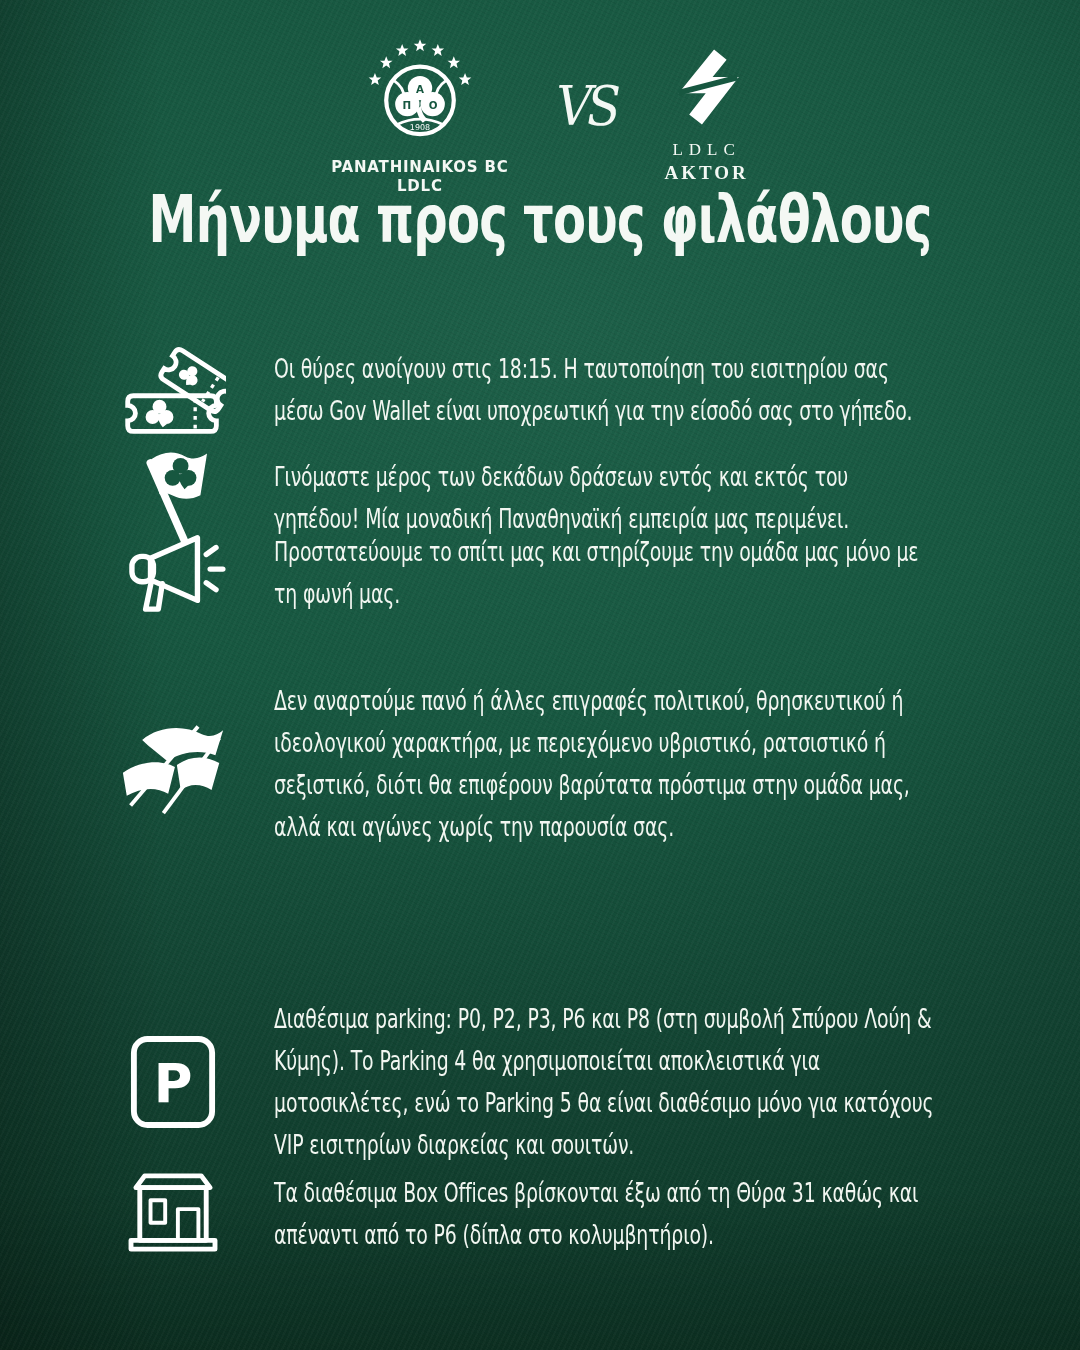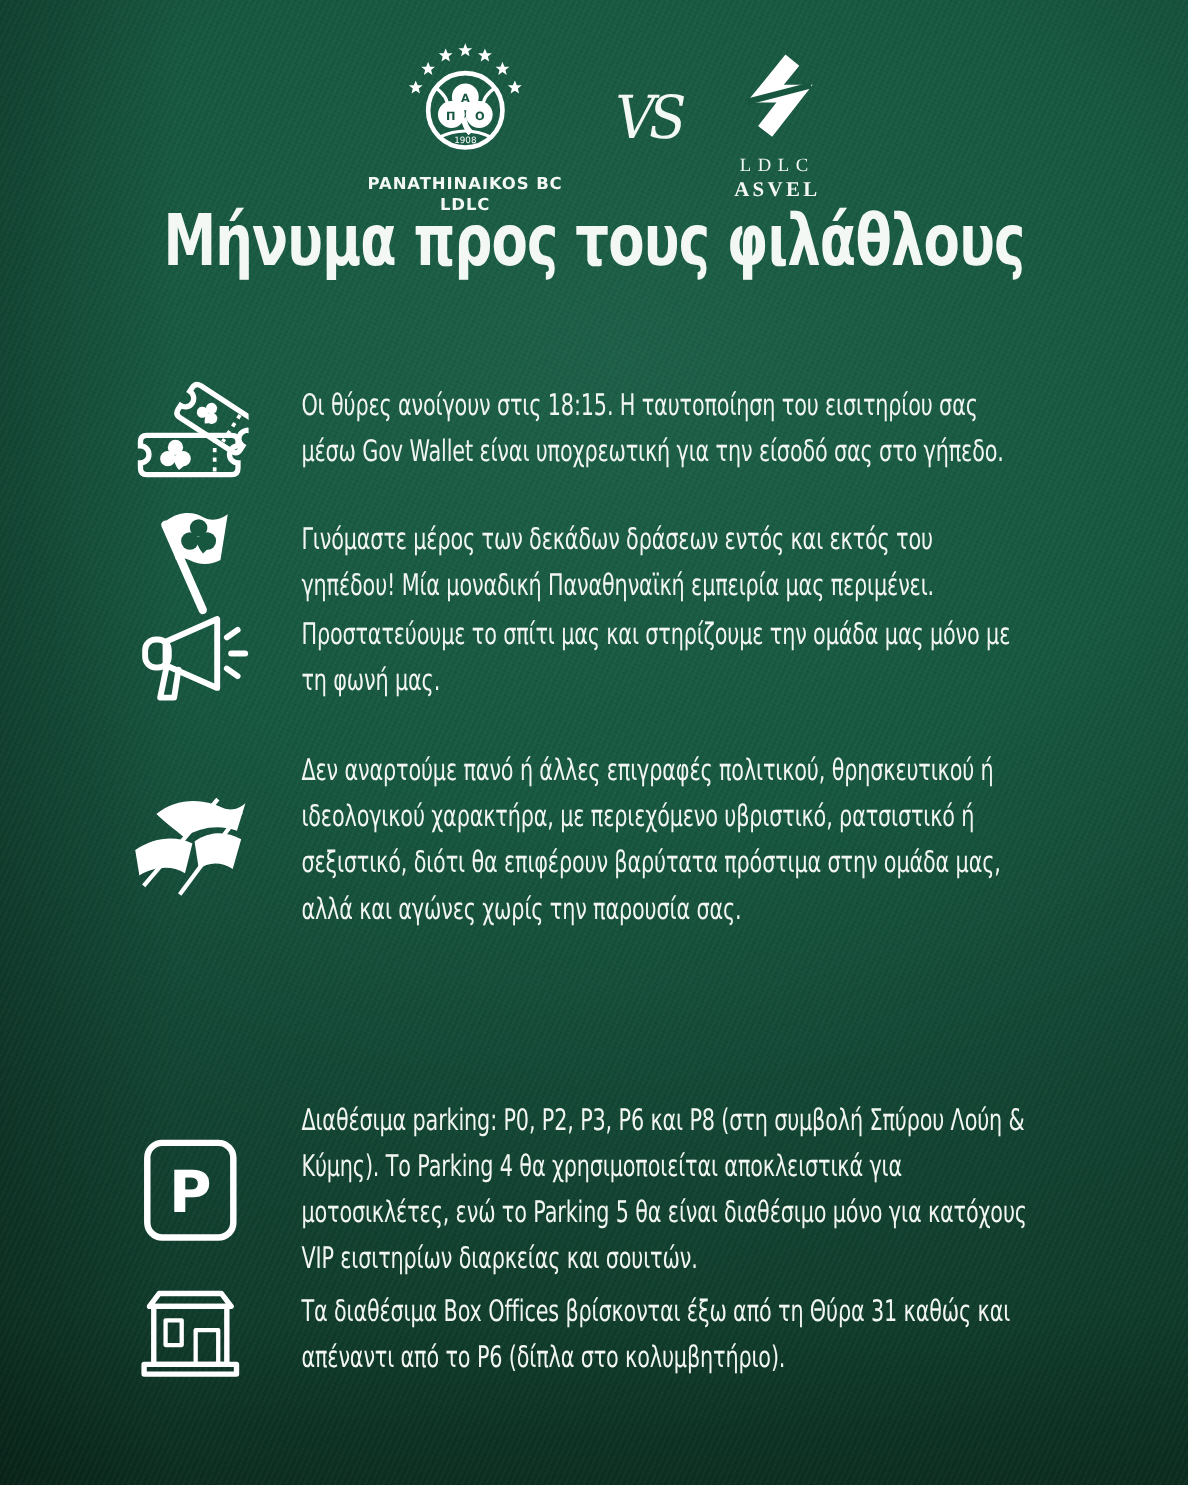--- a/index.html
+++ b/index.html
@@ -102,21 +102,21 @@
     </div>
 
     <div class="vs-mark">VS</div>
 
     <div class="team asvel">
       <svg width="74" height="80" viewBox="0 0 72 84">
         <polyline points="50,7 24,39 52,39 24,75" fill="none" stroke="#fff" stroke-width="17"></polyline>
         <line x1="6" y1="47" x2="68" y2="31" stroke="#175740" stroke-width="6"></line>
       </svg>
       <div class="ldlc-line">LDLC</div>
-      <div class="asvel-line">ASVEL</div>
+      <div class="asvel-line">AKTOR</div>
     </div>
   </header>
 
   <h1 class="title">Μήνυμα προς τους φιλάθλους</h1>
 
   <div class="row" style="top:340px">
     <div class="icon-box">
       <svg width="106" height="100" viewBox="0 0 110 100">
         <g transform="translate(60,6) rotate(33)" stroke="#fff" stroke-width="5" fill="none">
           <path d="M6 0 H64 Q70 0 70 6 V10 A8 8 0 0 0 70 26 V30 Q70 36 64 36 H6 Q0 36 0 30 V26 A8 8 0 0 0 0 10 V6 Q0 0 6 0 Z"></path>
@@ -136,37 +136,37 @@
               <circle cx="-8.5" cy="3.5" r="8.5"></circle>
               <circle cx="8.5" cy="3.5" r="8.5"></circle>
             <path d="M-3 1 C-1 8 0 11 4 16 L9 12 C4 9 3 5 2 -1 Z"></path>
           </g>
         </g>
       </svg>
     </div>
     <div class="row-text">Οι θύρες ανοίγουν στις 18:15. Η ταυτοποίηση του εισιτηρίου σας μέσω Gov Wallet είναι υποχρεωτική για την είσοδό σας στο γήπεδο.</div>
   </div>
 
-  <div class="row" style="top:460px">
+  <div class="row" style="top:446px">
     <div class="icon-box">
       <svg width="96" height="104" viewBox="0 0 100 110">
         <line x1="26" y1="18" x2="62" y2="100" stroke="#fff" stroke-width="8" stroke-linecap="round"></line>
         <path d="M27 14 C40 5 52 5 63 11 C71 15 79 13 86 8 L79 52 C69 57 59 57 49 52 C41 48 34 50 36 52 Z" fill="#fff"></path>
         <g fill="#175740" transform="translate(58,30) scale(1.05)">
           <circle cx="0" cy="-8.5" r="8"></circle>
             <circle cx="-8" cy="3.5" r="8"></circle>
             <circle cx="8" cy="3.5" r="8"></circle>
           <path d="M-3 1 C-1 7 0 10 4 15 L8 11 C4 8 3 4 2 -1 Z"></path>
         </g>
       </svg>
     </div>
     <div class="row-text">Γινόμαστε μέρος των δεκάδων δράσεων εντός και εκτός του γηπέδου! Μία μοναδική Παναθηναϊκή εμπειρία μας περιμένει.</div>
   </div>
 
-  <div class="row" style="top:554px">
+  <div class="row" style="top:529px">
     <div class="icon-box">
       <svg width="108" height="88" viewBox="0 0 110 90">
         <g stroke="#fff" stroke-width="5.5" fill="none" stroke-linejoin="round" stroke-linecap="round">
           <path d="M32 30 L80 9 V73 L32 52 Z"></path>
           <rect x="13" y="28" width="22" height="26" rx="10"></rect>
           <path d="M33 53 L27 82 H40 L44 56"></path>
           <line x1="89" y1="26" x2="99" y2="19"></line>
           <line x1="93" y1="41" x2="106" y2="41"></line>
           <line x1="89" y1="55" x2="99" y2="62"></line>
         </g>

